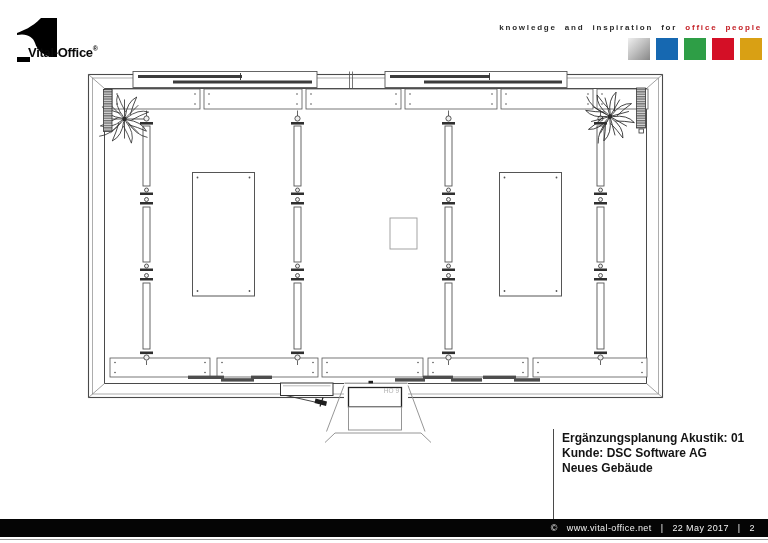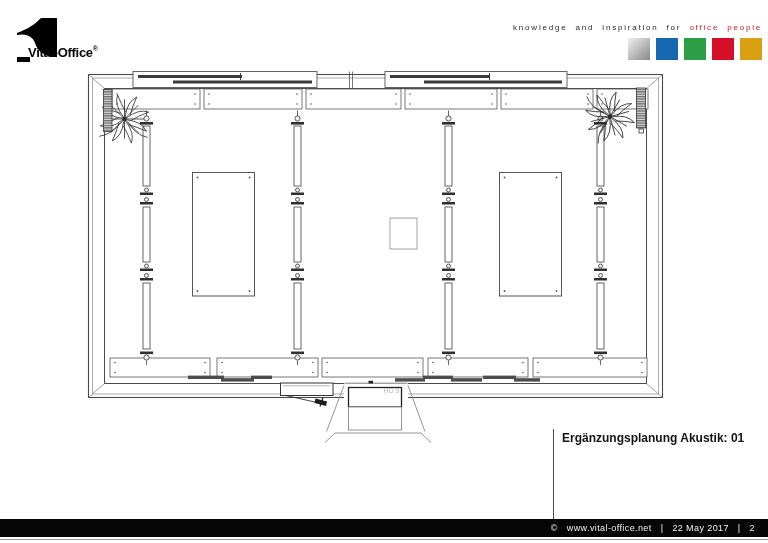--- a/index.html
+++ b/index.html
@@ -11,21 +11,21 @@
   
   .logo{position:absolute;left:17px;top:16px;width:150px;height:52px;}
   .logo svg{position:absolute;left:0;top:0;}
   .logo-text{
     position:absolute;left:11px;top:29px;font-size:13px;font-weight:bold;
     letter-spacing:-0.3px;color:#090909;white-space:nowrap;
   }
   .logo-text sup{font-size:7px;vertical-align:6px;}
   .top-right{position:absolute;right:6px;top:23px;text-align:right;}
   .tagline{
-    font-size:8px;font-weight:normal;letter-spacing:1.8px;word-spacing:4px;
+    font-size:8px;font-weight:bold;letter-spacing:1.8px;word-spacing:4px;
     color:#2b2b2b;white-space:nowrap;text-align:center;
   }
   .tagline .red{color:#c42127;}
   .squares{display:flex;justify-content:flex-end;gap:6px;margin-top:6px;}
   .squares .sq{width:22px;height:22px;}
   
   .plan-svg{position:absolute;left:0;top:0;}
   
   .vline{position:absolute;left:553px;top:429px;width:1px;height:90px;background:#4a4a4a;}
   .project{position:absolute;left:562px;top:431px;color:#141414;}
@@ -253,20 +253,22 @@
     <line x1="335" y1="433" x2="325" y2="442.5" stroke="#8a8a8a" stroke-width="0.9"></line>
     <line x1="421" y1="433" x2="431" y2="442.5" stroke="#8a8a8a" stroke-width="0.9"></line>
     <rect x="368.5" y="380.8" width="4.5" height="2.6" fill="#1e1e1e" stroke="none"></rect>
     <text x="399" y="392.5" text-anchor="end" font-size="6.5" fill="#b0b0b0">HO 9</text>
   </g>
 </svg>
 
 <div class="vline"></div>
 <div class="project">
   <div>Ergänzungsplanung Akustik: 01</div>
+  <div>Kunde: DSC Software AG</div>
+  <div>Neues Gebäude</div>
 </div>
 
 <div class="footer">
   <span>©</span>
   <span>www.vital-office.net</span>
   <span>|</span>
   <span>22 May 2017</span>
   <span>|</span>
   <span>2</span>
 </div>

